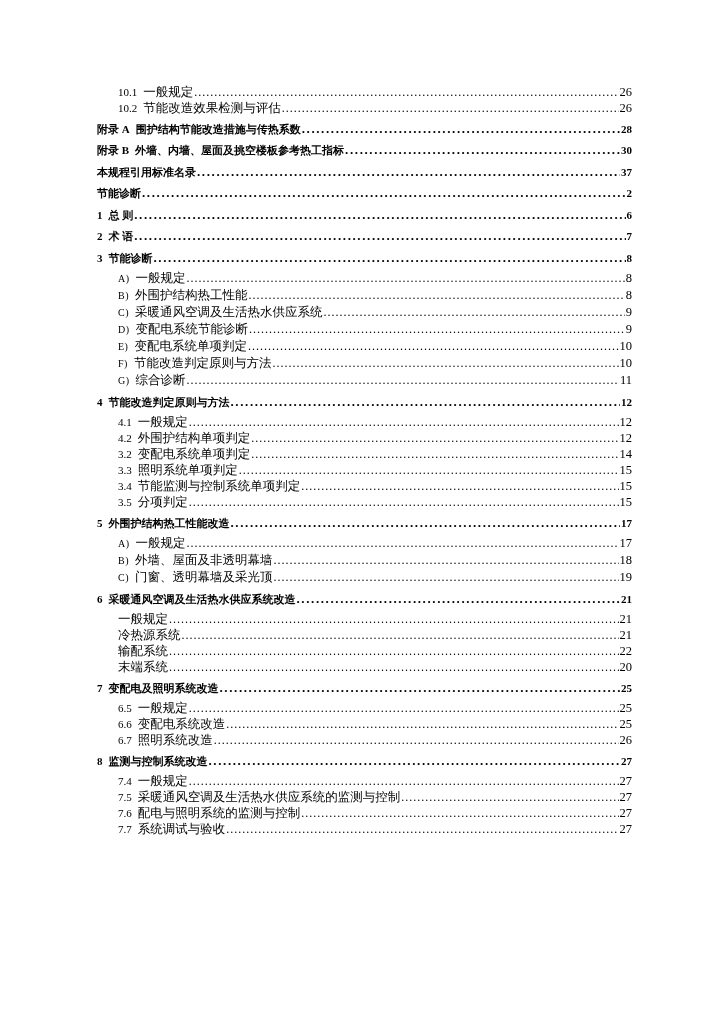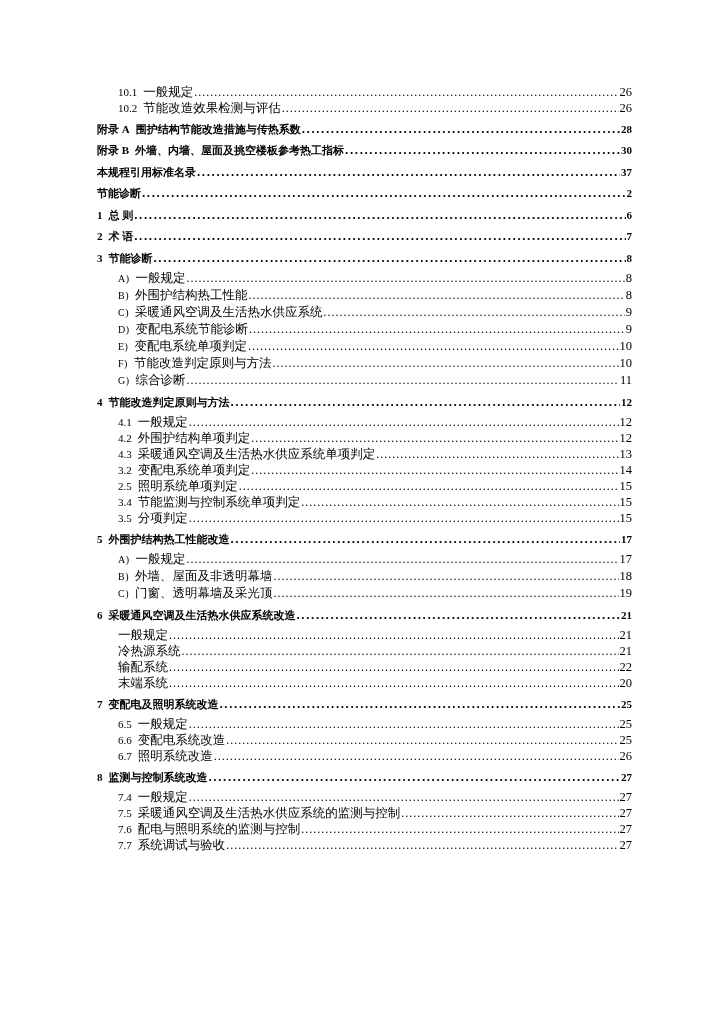--- a/index.html
+++ b/index.html
@@ -164,33 +164,27 @@
     <span class="leader"></span>
     <span class="pagenum">12</span>
   </div>
       <div class="row lvl-sub">
     <span class="marker">4.2</span>
     <span class="title">外围护结构单项判定</span>
     <span class="leader"></span>
     <span class="pagenum">12</span>
   </div>
       <div class="row lvl-sub">
-    <span class="marker">4.3</span>
-    <span class="title">采暖通风空调及生活热水供应系统单项判定</span>
-    <span class="leader"></span>
-    <span class="pagenum">13</span>
-  </div>
-      <div class="row lvl-sub">
     <span class="marker">3.2</span>
     <span class="title">变配电系统单项判定</span>
     <span class="leader"></span>
     <span class="pagenum">14</span>
   </div>
       <div class="row lvl-sub">
-    <span class="marker">2.5</span>
+    <span class="marker">3.3</span>
     <span class="title">照明系统单项判定</span>
     <span class="leader"></span>
     <span class="pagenum">15</span>
   </div>
       <div class="row lvl-sub">
     <span class="marker">3.4</span>
     <span class="title">节能监测与控制系统单项判定</span>
     <span class="leader"></span>
     <span class="pagenum">15</span>
   </div>

